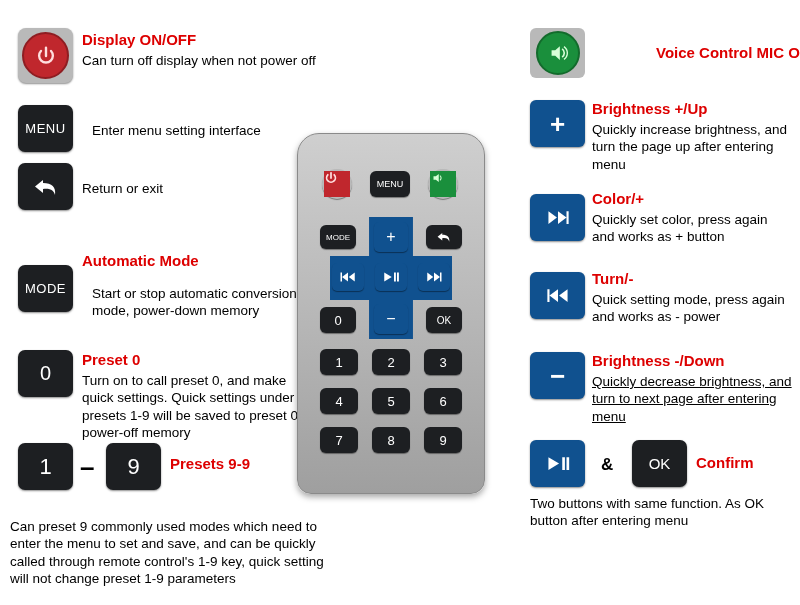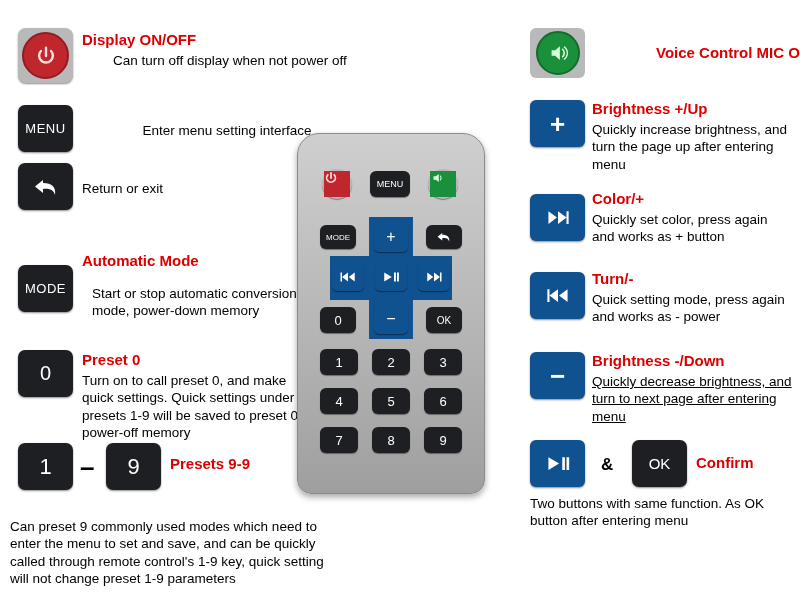--- a/index.html
+++ b/index.html
@@ -118,26 +118,26 @@
 
 <div class="chip round" style="left:18px; top:28px; width:55px; height:55px; background:#b9b9b9; border-radius:8px;">
   <div class="inner-round" style="width:43px;height:43px;background:#c0272d;border:2px solid #8f1d22;">
     <svg width="22" height="22" viewBox="0 0 24 24">
       <path d="M12 3 L12 12" stroke="#ffdede" stroke-width="2.6" stroke-linecap="round" fill="none"></path>
       <path d="M6.5 6.5 A7.5 7.5 0 1 0 17.5 6.5" stroke="#ffdede" stroke-width="2.6" fill="none" stroke-linecap="round"></path>
     </svg>
   </div>
 </div>
 <div class="title" style="left:82px; top:31px;text-align:right;">Display ON/OFF</div>
-<div class="desc" style="left:82px; top:52px; width:300px;margin-left:31px;">Can turn off display when not power off</div>
+<div class="desc" style="left:82px; top:52px; width:300px;">Can turn off display when not power off</div>
 
 <div class="chip" style="left:18px; top:105px; width:55px; height:47px;">
   <span style="font-size:13px; letter-spacing:.5px;">MENU</span>
 </div>
-<div class="desc" style="left:82px; top:122px; width:290px;text-align:center;">Enter menu setting interface</div>
+<div class="desc" style="left:92px; top:122px; width:290px;">Enter menu setting interface</div>
 
 <div class="chip" style="left:18px; top:163px; width:55px; height:47px;">
   <svg width="30" height="24" viewBox="0 0 30 24">
     <path d="M12 5 L4 11.5 L12 18 L12 14 C20 13 23 16 24 20 C25 12 21 8 12 8 Z" fill="#ffffff"></path>
   </svg>
 </div>
 <div class="desc" style="left:82px; top:180px; width:280px;">Return or exit</div>
 
 <div class="chip" style="left:18px; top:265px; width:55px; height:47px;">
   <span style="font-size:13px; letter-spacing:.5px;">MODE</span>

